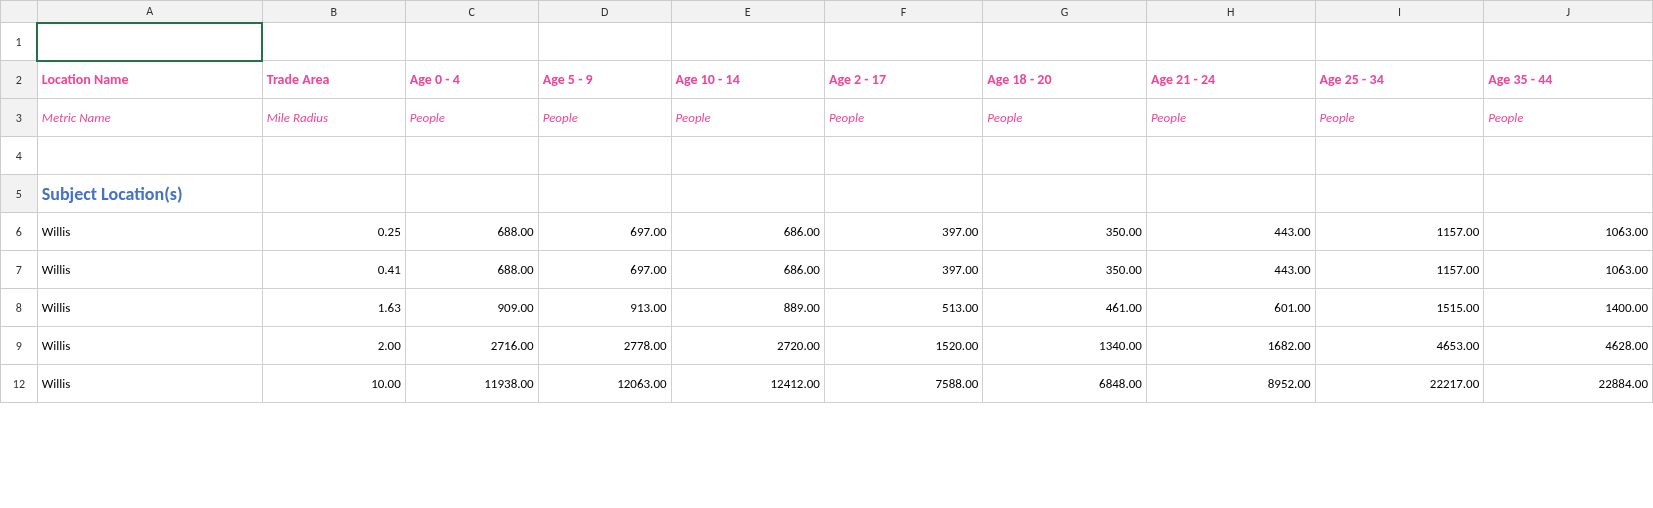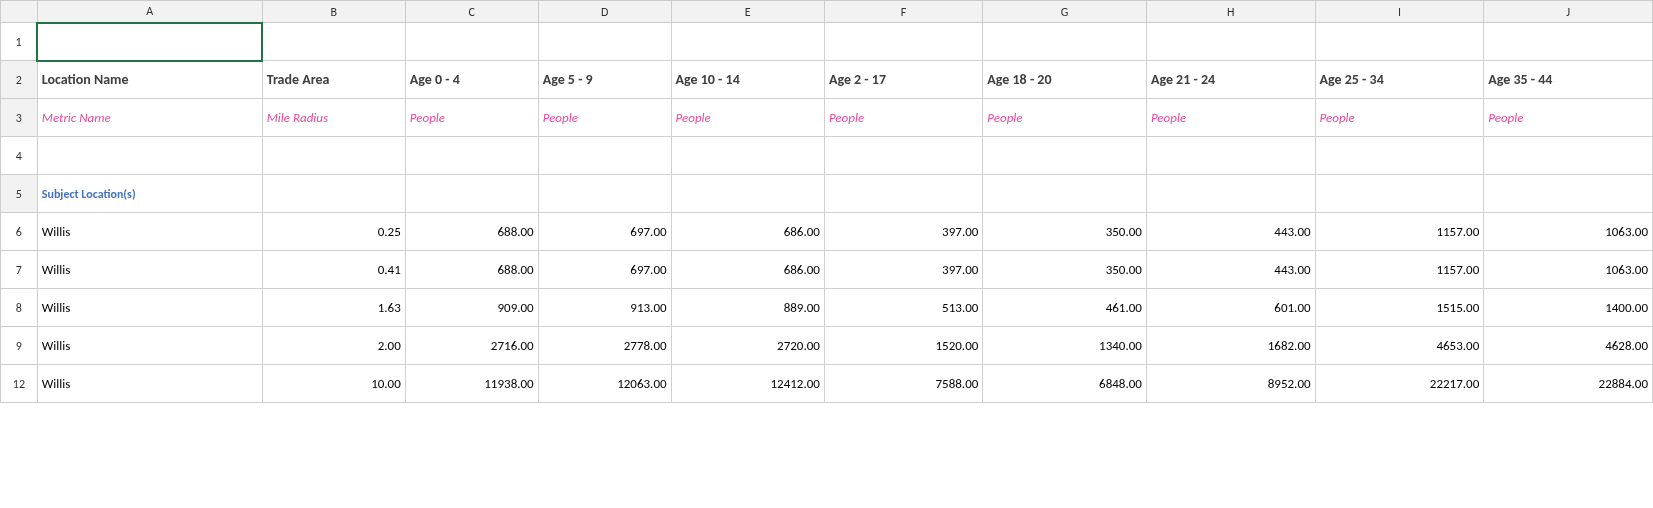--- a/index.html
+++ b/index.html
@@ -57,36 +57,36 @@
     }
 
     
     .selected-cell {
       border: 2px solid #217346 !important;
       outline: none;
     }
 
     
     .blue-header {
-      color: #404040;
+      color: #ec4899;
       font-weight: bold;
       font-size: 14px;
     }
 
     
     .italic-sub {
       font-style: italic;
       color: #ec4899;
     }
 
     
     .subject-loc {
       color: #4472C4;
       font-weight: bold;
-      font-size: 12px;
+      font-size: 18px;
     }
 
     
     .num-cell {
       text-align: right;
     }
 
     
     .empty-row td {
       background: #fff;

